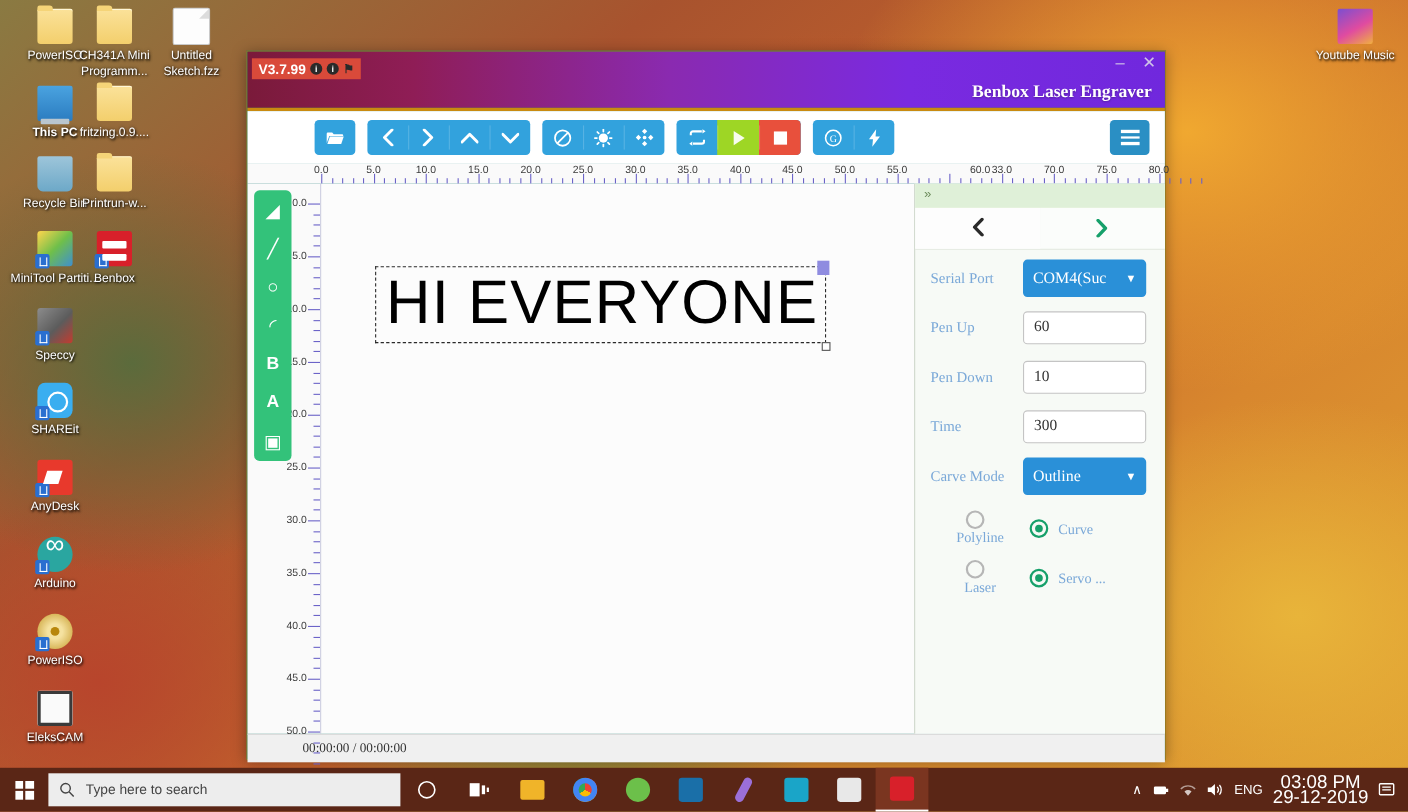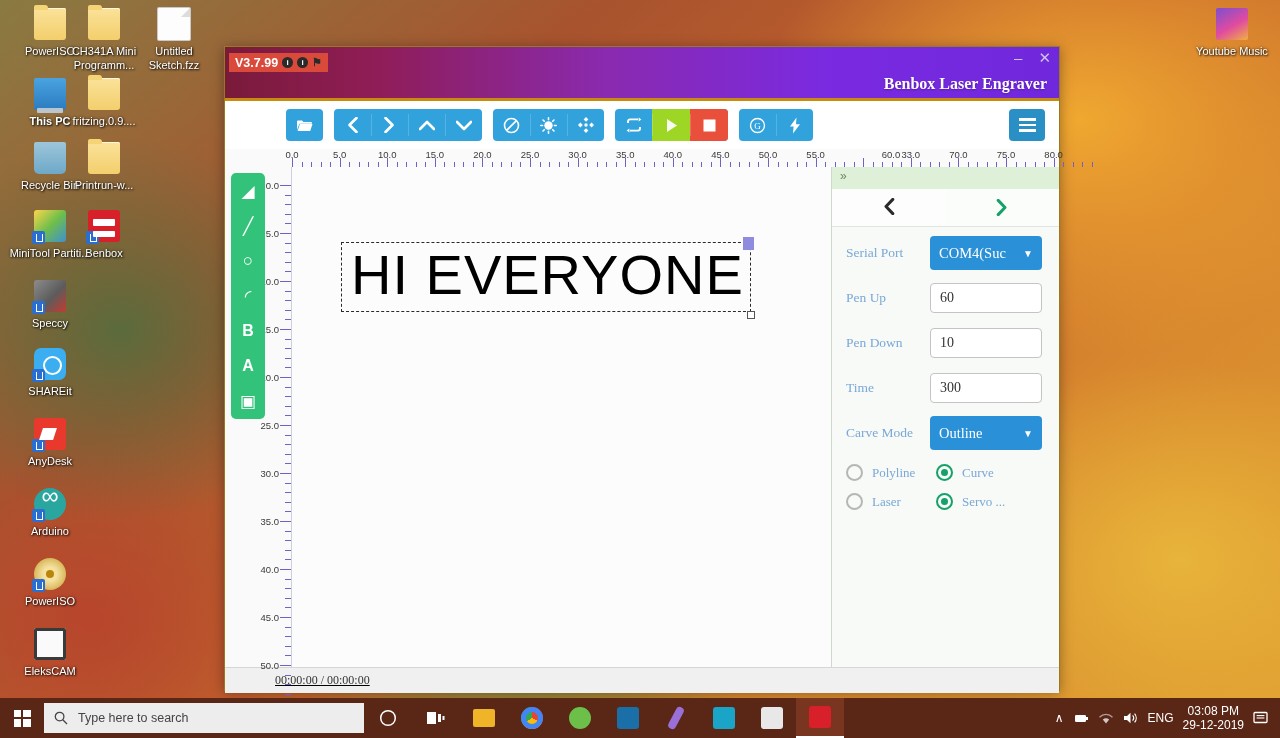--- a/index.html
+++ b/index.html
@@ -66,21 +66,20 @@
   .ic-eleks { background:#fafafa; border-radius:2px; box-shadow:inset 0 0 0 3px #3a3a3a;}
   .ic-ytm { background: linear-gradient(150deg,#7b4fd0,#e04ba0 55%,#f0b040); border-radius:2px; }
   .pinbadge { position:absolute; left:-2px; bottom:-2px; width:13px; height:13px; background:#2a6fd0; border-radius:2px; }
   .pinbadge::after{content:"";position:absolute;left:4px;top:3px;width:5px;height:7px;border:1.5px solid #fff;border-top:none;}
 
   
   #app-window {
     position: absolute; left: 224px; top: 46px; width: 836px; height: 645px;
     background: #0f766e; border: 1px solid #9a7a20;
     box-shadow: 0 2px 12px rgba(0,0,0,.35);
-    text-decoration: underline;
   }
   .titlebar {
     height: 54px; position: relative;
     background: linear-gradient(90deg,#7a1a3a 0%, #8f1d56 18%, #8a2ab0 46%, #7a2ae0 72%, #7028dd 100%);
     border-bottom: 3px solid #c98a10;
   }
   .ver-badge {
     position:absolute; left:4px; top:6px; height:19px;
     background:#d94a3a; color:#fff; font-size:12.5px; font-weight:bold;
     padding:0 6px; display:flex; align-items:center; gap:4px;
@@ -186,21 +185,21 @@
     font-size:14.5px; padding:0 9px; display:flex; align-items:center; justify-content:space-between;
     cursor:pointer; font-family:"Liberation Serif", serif;
   }
   .fselect .car { font-size:10px; }
   .radiorow { display:flex; align-items:center; padding-left:14px; margin-top:12px; }
   .radio { display:flex; align-items:center; cursor:pointer; }
   .radio .rb { width:17px; height:17px; border-radius:50%; border:2.5px solid #b6b6b6; margin-right:9px; }
   .radio.on .rb { border-color:#16a06a; position:relative; }
   .radio.on .rb::after { content:""; position:absolute; left:3px; top:3px; width:7px; height:7px; border-radius:50%; background:#16a06a; }
   .radio .rl { font-size:13px; color:#7aa8d8; font-family:"Liberation Serif", serif; }
-  .radio.first { width:90px; }
+  .radio.first { width:90px;flex-direction:column; }
 
   .statusbar { height:26px; border-top:1px solid #d6d6d6; background:#f0f0f0;
     font-size:12px; color:#333; display:flex; align-items:center; padding-left:50px;
     font-family:"Liberation Serif", serif; }
 
   
   #taskbar {
     position:absolute; left:0; bottom:0; width:1280px; height:40px;
     background:#5a2616; display:flex; align-items:center;
   }
@@ -209,21 +208,21 @@
   .winlogo i { background:#fff; display:block; }
   .searchbox {
     width:320px; height:30px; background:#ededed; display:flex; align-items:center;
     padding:0 10px; gap:10px; cursor:text;
   }
   .searchbox .ph { font-size:12.5px; color:#444; }
   .tbicon { width:48px; height:40px; display:flex; align-items:center; justify-content:center; cursor:pointer; }
   .tbicon .sq { width:22px; height:22px; border-radius:3px; }
   .tray { margin-left:auto; display:flex; align-items:center; gap:9px; padding-right:10px; color:#fff; font-size:12px; }
   .tray .it { cursor:pointer; display:flex; align-items:center; }
-  .clock { text-align:center; line-height:14px; font-size:12px; cursor:pointer; }
+  .clock { text-align:center; line-height:14px; font-size:17px; cursor:pointer; }
   .active-tb { background:#7a3520; border-bottom:2px solid #fff; }
 </style>
 </head>
 <body>
 
 <div id="desktop-icons">
     <div class="desk-icon" style="left: 8px; top: 8px;">
       <div class="glyph ic-folder"></div>
       <div class="cap">PowerISO</div>
     </div>

